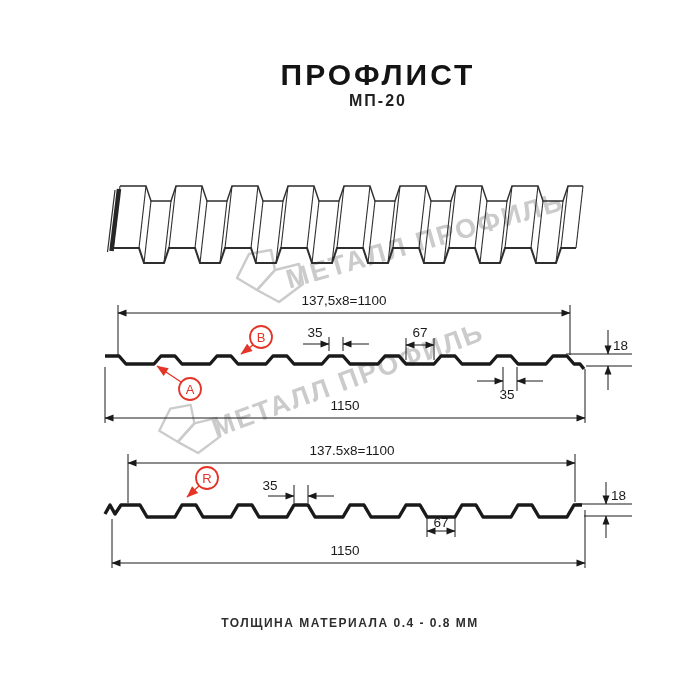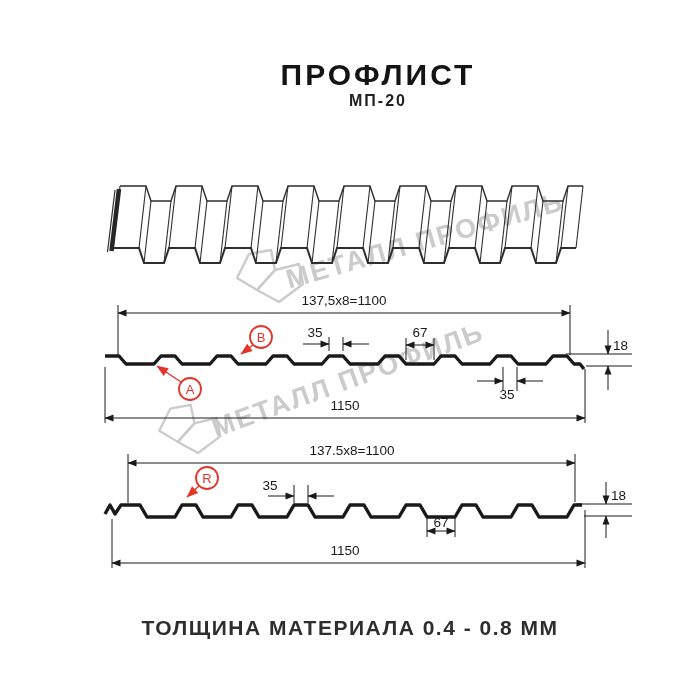--- a/index.html
+++ b/index.html
@@ -2,21 +2,21 @@
 <html style="--ink: #1a1a1a; --red: #e43427; --wm: #cbcbcb;"><head>
 <meta charset="utf-8">
 <style>
   html,body{margin:0;padding:0;background:#ffffff;}
   .stage{position:relative;width:700px;height:700px;background:#fff;overflow:hidden;
          font-family:"Liberation Sans",sans-serif;}
   .title-block{position:absolute;left:0;top:58px;width:700px;text-align:center;padding-left:28px;}
   .title{font-size:30px;font-weight:bold;letter-spacing:3px;color:#141414;}
   .subtitle{font-size:16px;font-weight:bold;letter-spacing:2px;color:#222;}
   .footer{position:absolute;left:0;top:616px;width:700px;text-align:center;
-          font-size:21px;letter-spacing:1.5px;color:#2e2e2e;font-weight:bold;}
+          font-size:12px;letter-spacing:1.5px;color:#2e2e2e;font-weight:bold;}
   .wm{position:absolute;z-index:1;}
   .wm-text{font-size:27px;font-weight:bold;letter-spacing:2px;color:var(--wm);
            white-space:nowrap;transform-origin:0 50%;}
   .wm1-text{position:absolute;left:287px;top:265px;transform:rotate(-16deg);}
   .wm2-text{position:absolute;left:213px;top:414px;transform:rotate(-20deg);}
   .wm-logo{position:absolute;}
   .wm-logo polygon{fill:none;stroke:var(--wm);stroke-width:2.5;stroke-linejoin:round;}
   #cad{position:absolute;left:0;top:0;z-index:2;}
   .thin{stroke:var(--ink);stroke-width:1;fill:none;}
   .profile{stroke:var(--ink);stroke-width:3.4;fill:none;stroke-linejoin:round;}

